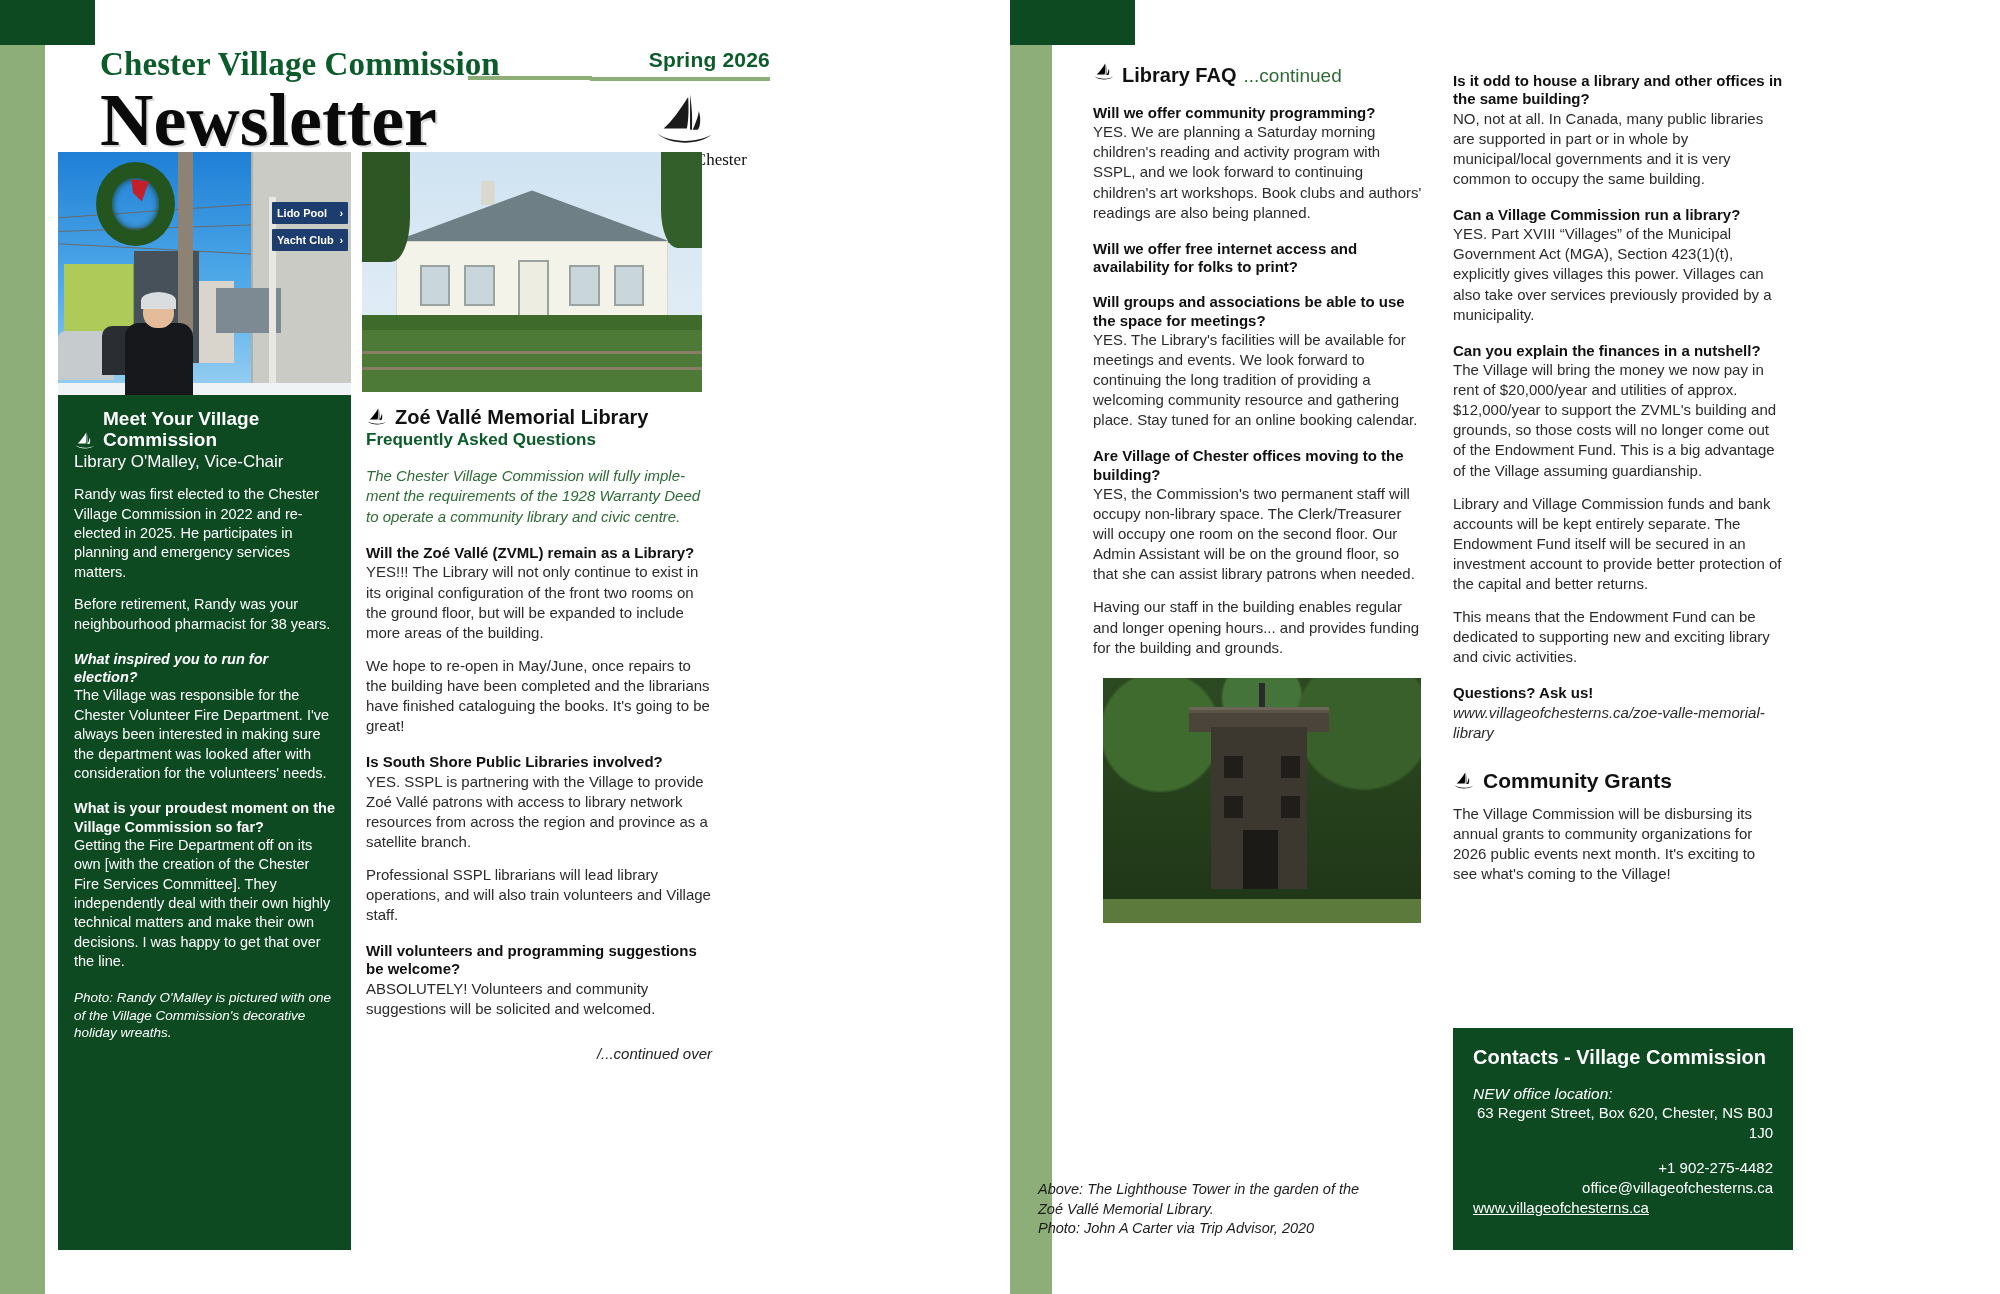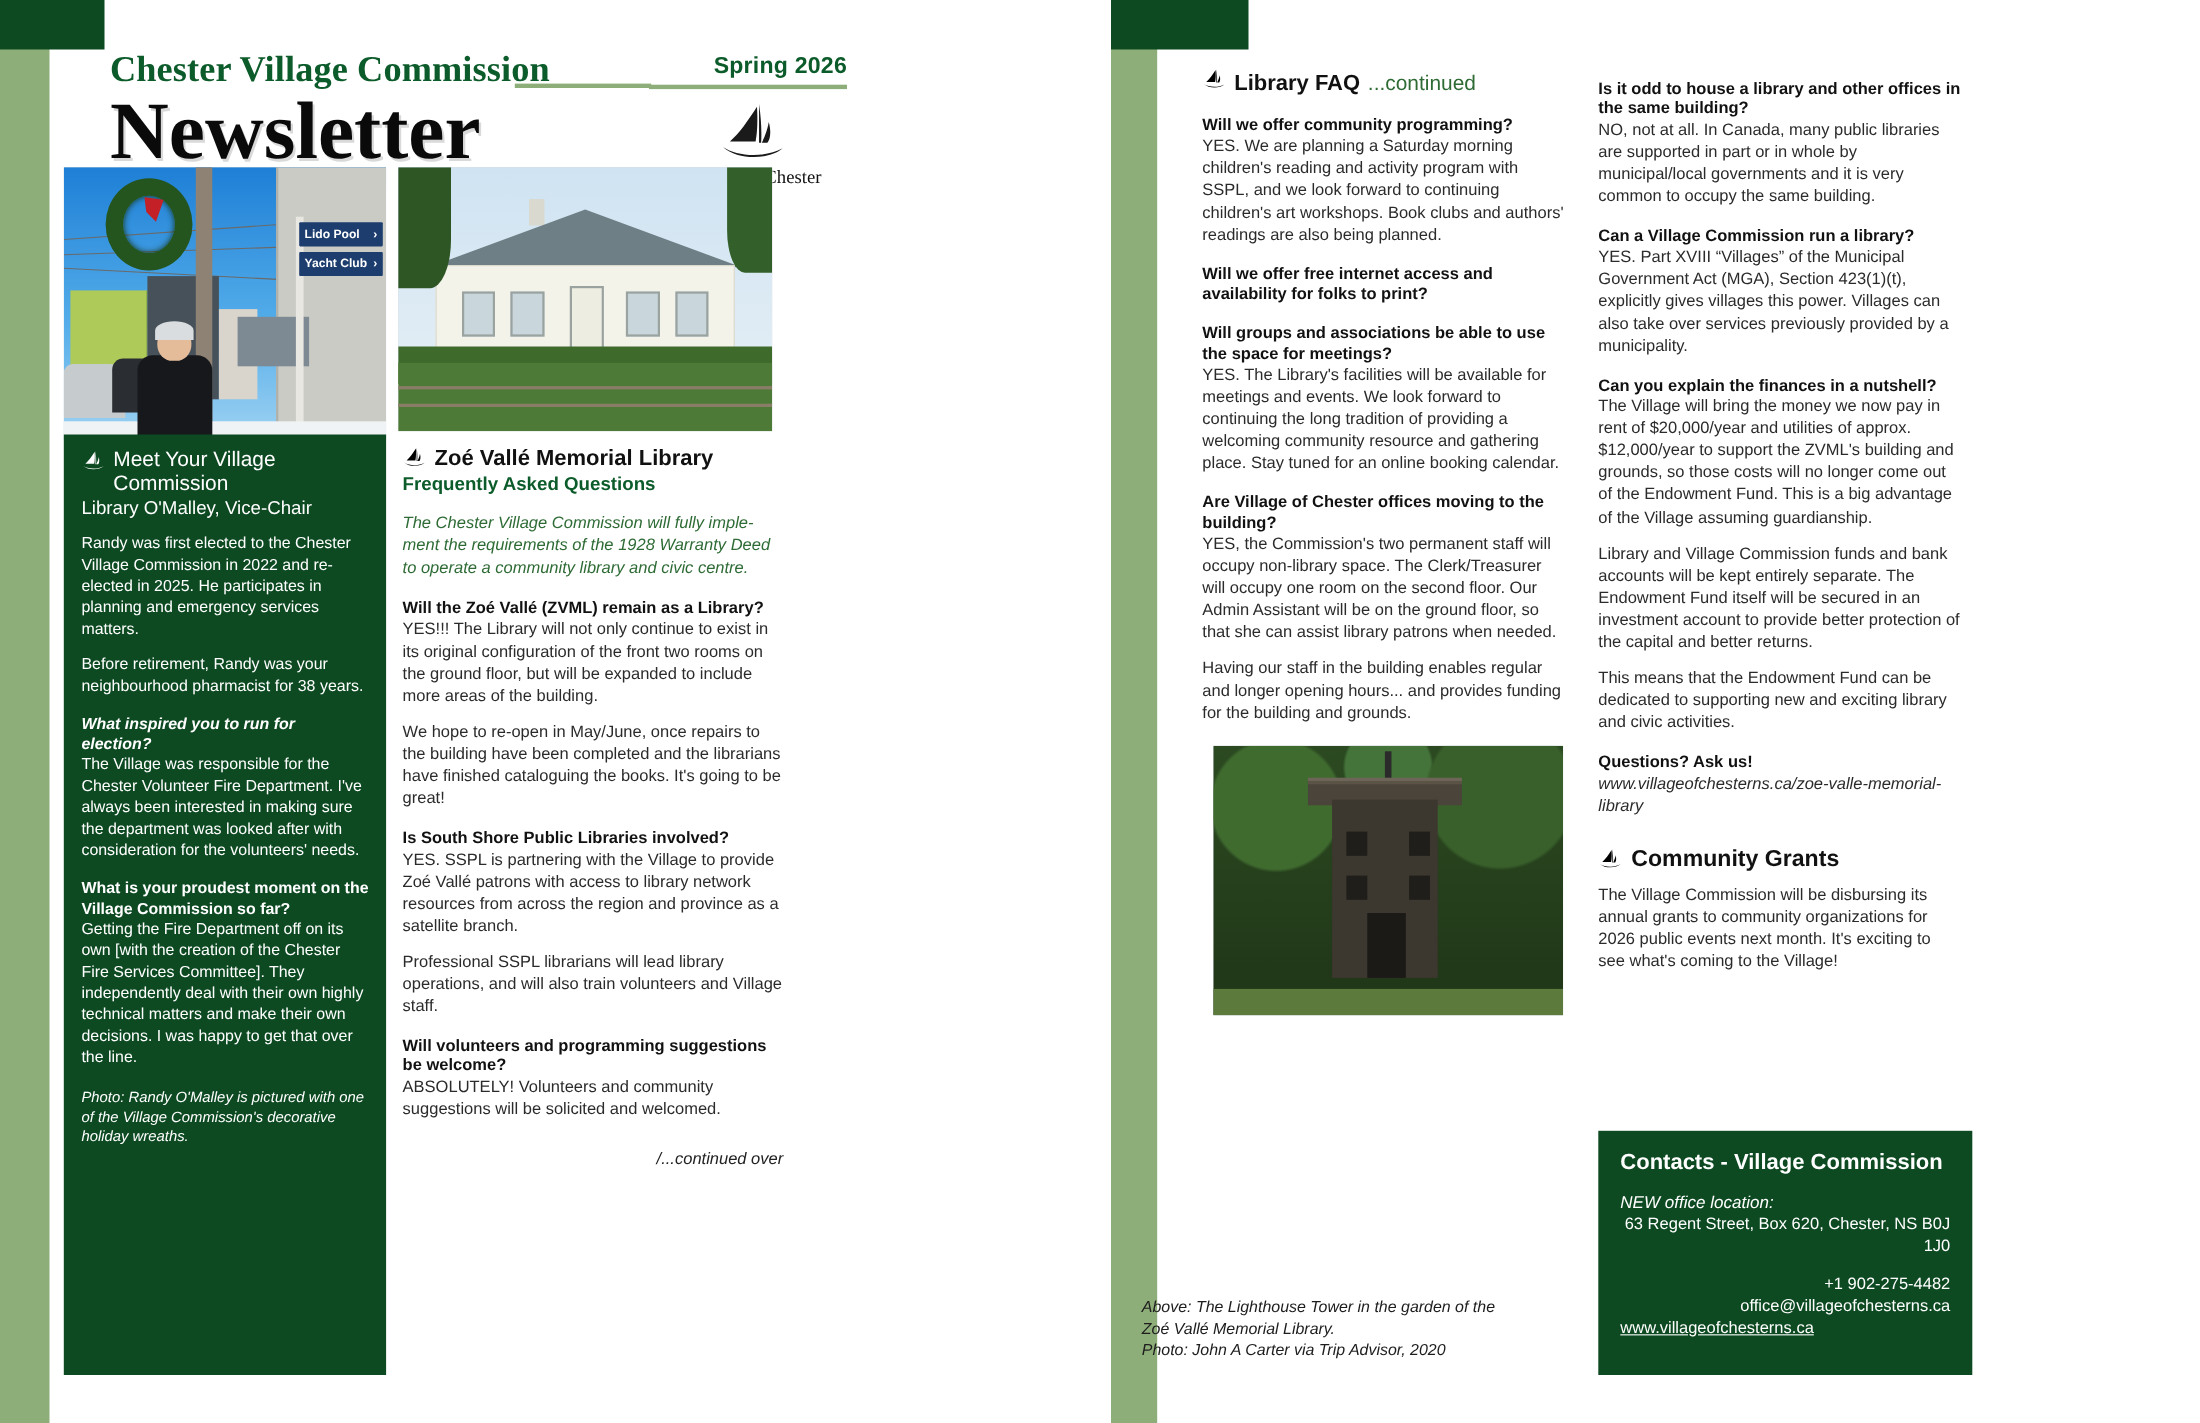--- a/index.html
+++ b/index.html
@@ -113,34 +113,34 @@
   .t-door { position:absolute; left:44%; top:62%; width:11%; height:24%; background:#1b1a17; }
   .t-win  { position:absolute; width:6%; height:9%; background:#1f1e1a; }
   .t-lawn { position:absolute; left:0; bottom:0; width:100%; height:10%; background:#5b7a3b; }
 
   
   .green-block {
     position: absolute; left: 58px; top: 395px; width: 293px; height: 855px;
     background: #0D4A22; color: #ffffff; padding: 14px 16px 16px 16px;
   }
   .gb-head {
-    display: flex; align-items: flex-start; gap: 7px;
-    font-size: 19px; font-weight: normal; line-height: 1.1;
+    display: flex; align-items: flex-end; gap: 7px;
+    font-size: 19px; font-weight: bold; line-height: 1.1;
   }
   .gb-sub { font-size: 17px; margin-top: 1px; line-height: 1.2; }
   .gb-p { font-size: 14.5px; line-height: 1.34; margin-top: 13px; }
   .gb-q { font-size: 14.5px; font-weight: bold; font-style: italic; margin-top: 16px; line-height: 1.25; }
   .gb-q.upright { font-style: normal; }
   .gb-a { font-size: 14.5px; line-height: 1.34; }
   .gb-caption { font-size: 13.5px; font-style: italic; line-height: 1.32; margin-top: 17px; }
 
   
   .col2 { position: absolute; left: 366px; top: 406px; width: 346px; }
   .sec-head {
-    display: flex; gap: 7px;
+    display: flex; align-items: center; gap: 7px;
     font-size: 20px; font-weight: bold; color: #111; line-height: 1.1;
   }
   .sec-sub { font-size: 17px; font-weight: bold; color: #0C5B2A; margin-top: 2px; }
   .lede { font-size: 15px; font-style: italic; color: #2E6B35; line-height: 1.36; margin-top: 16px; }
   .q { font-size: 15px; font-weight: bold; color: #111; margin-top: 17px; line-height: 1.22; }
   .a { font-size: 15px; color: #2b2b2b; line-height: 1.34; }
   .a + .a { margin-top: 13px; }
   .contd { font-size: 15px; font-style: italic; color: #222; text-align: right; margin-top: 26px; }
 
   

